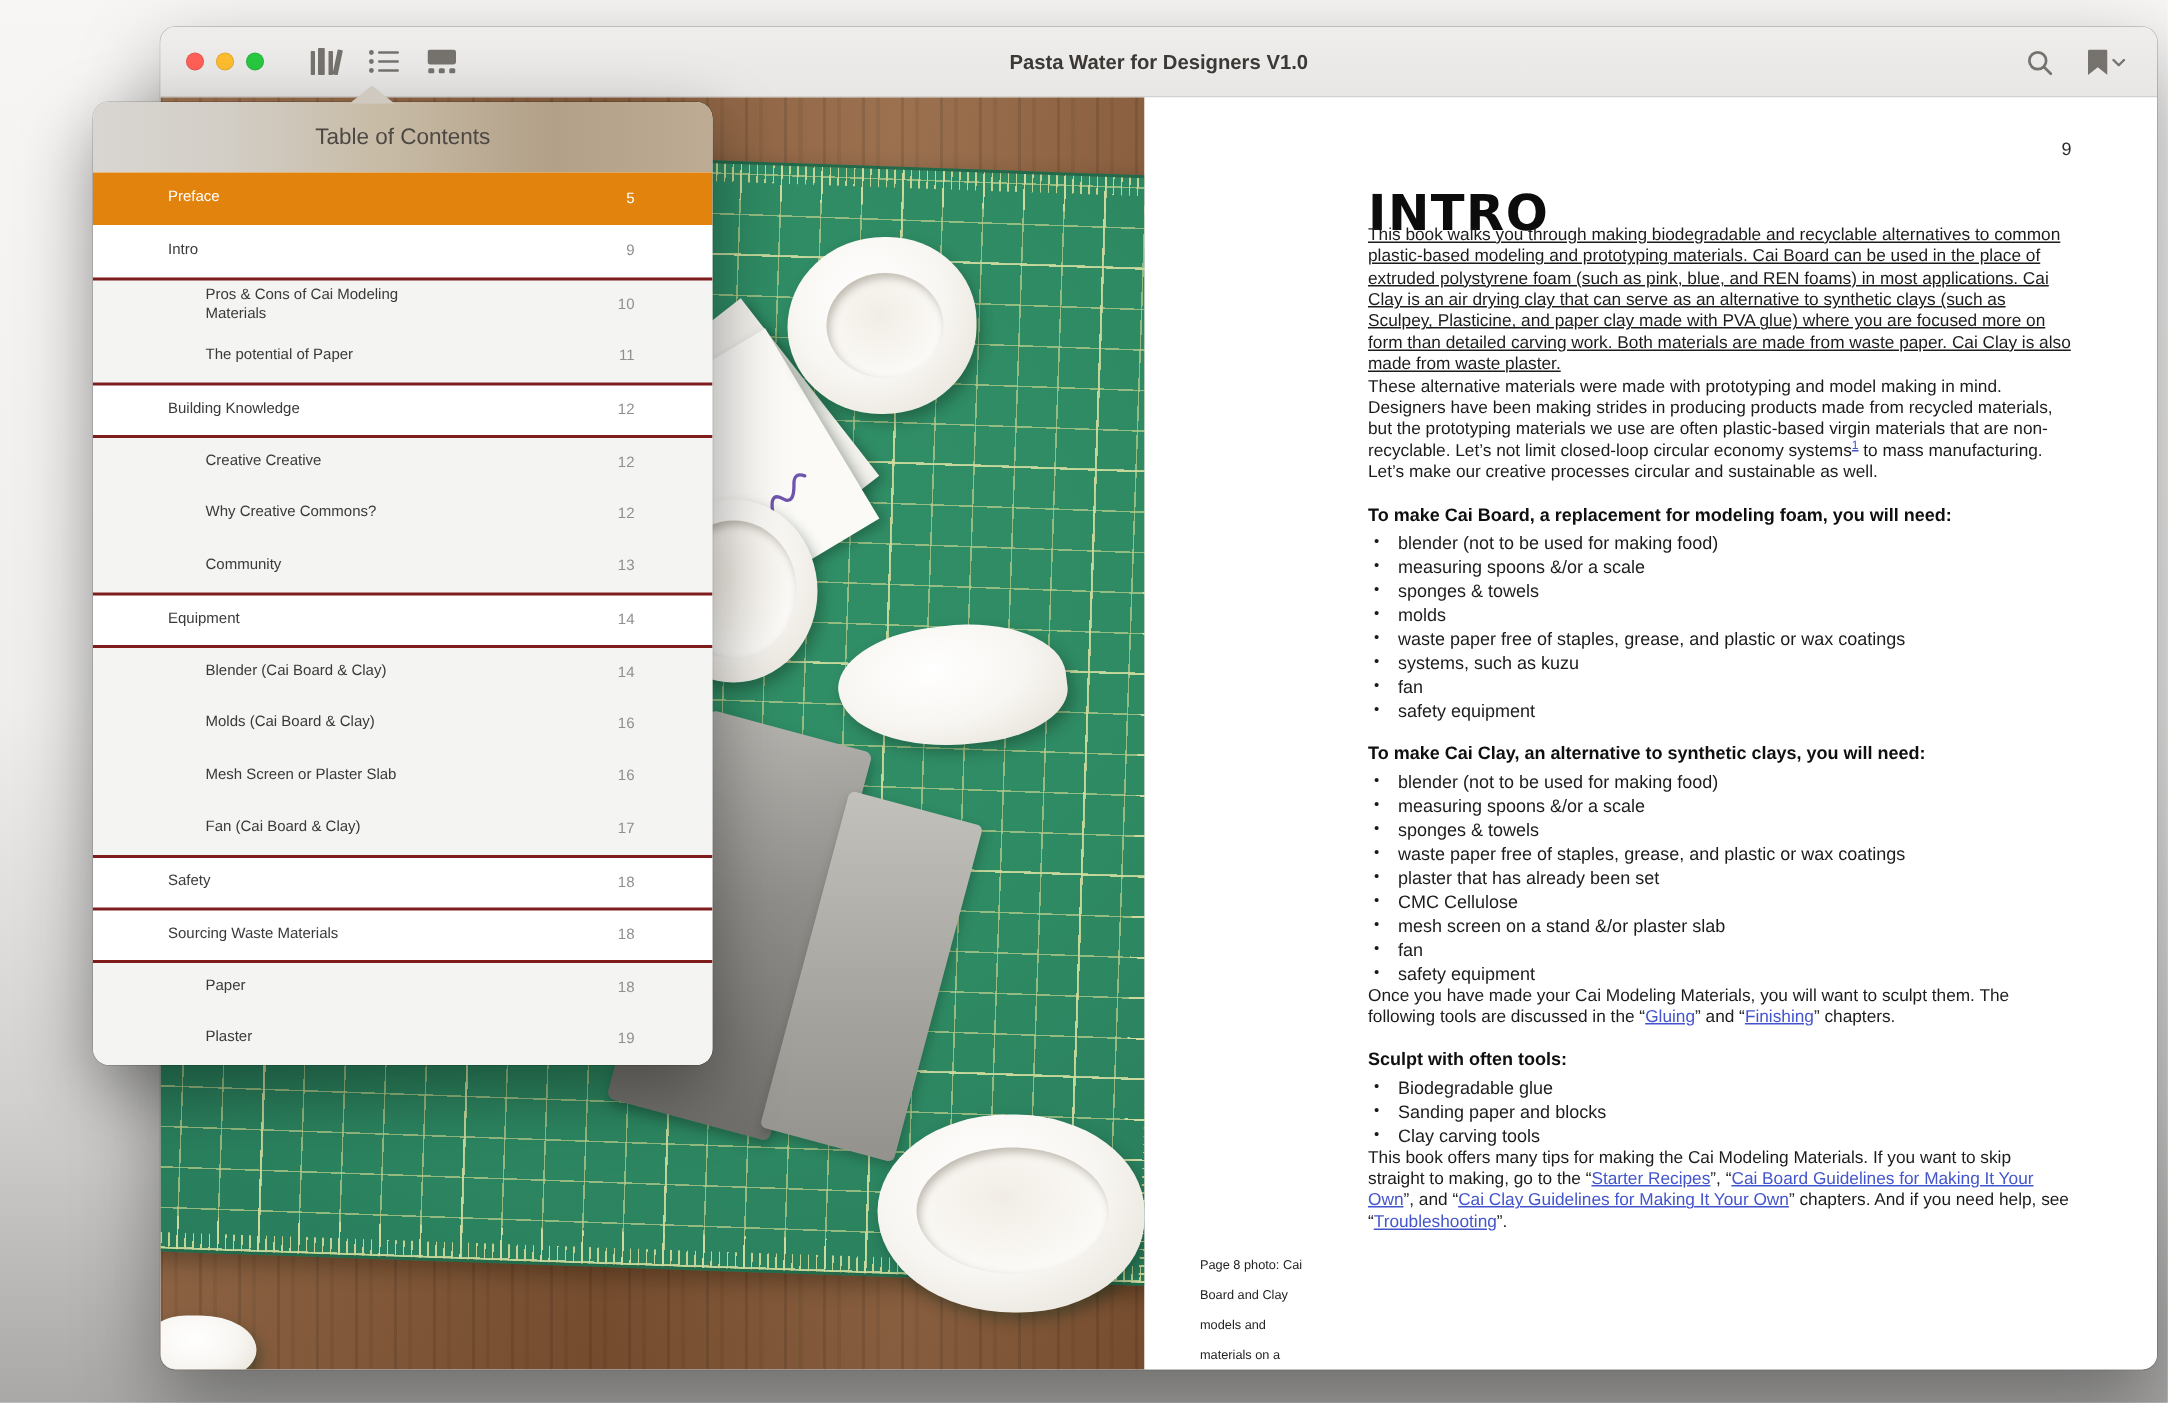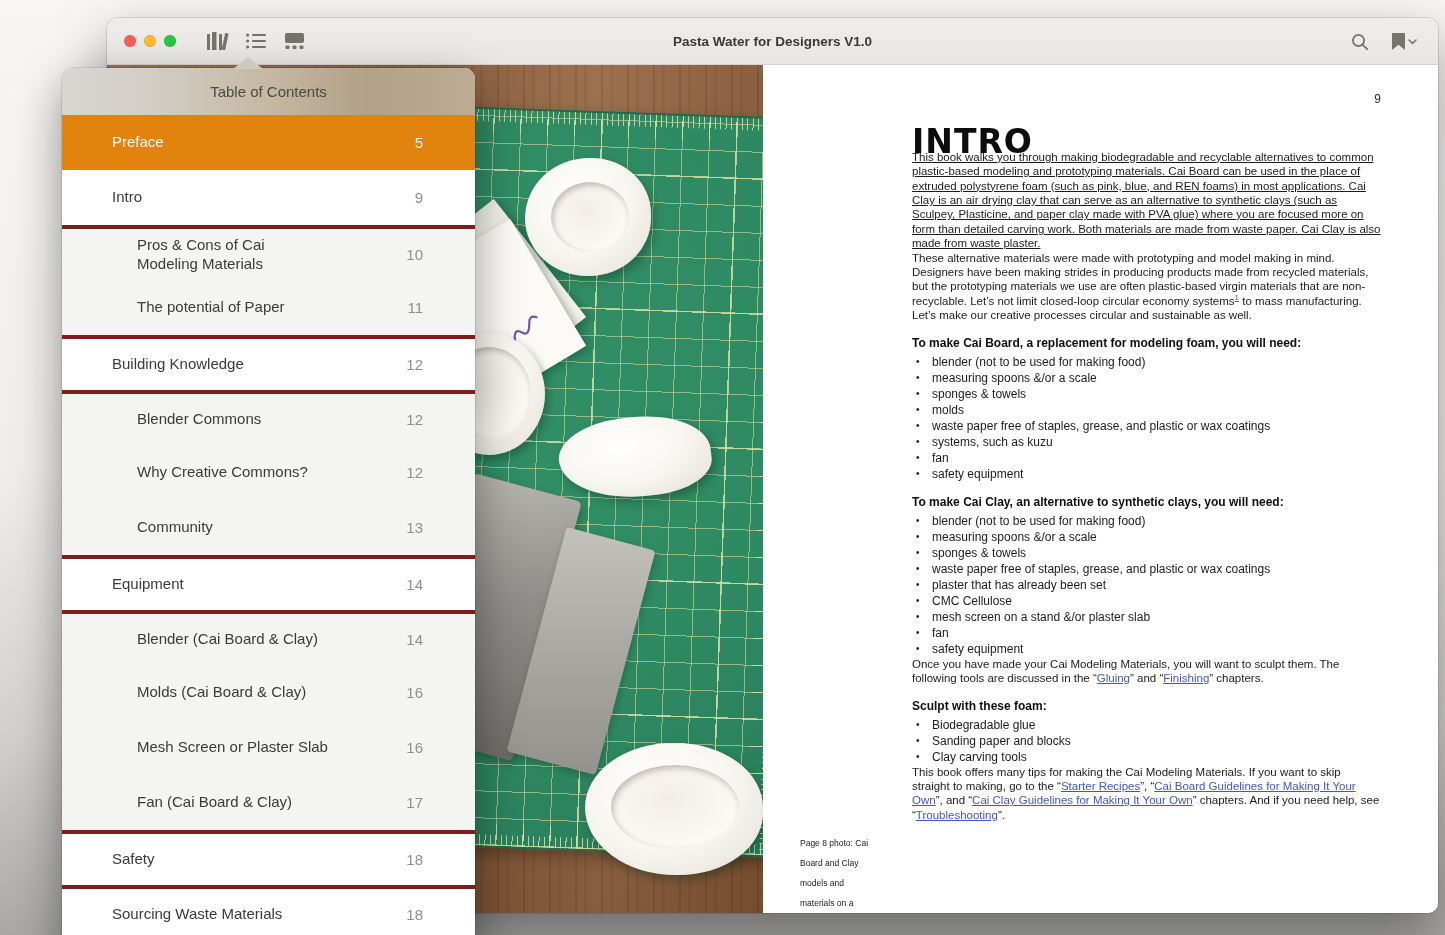--- a/index.html
+++ b/index.html
@@ -111,24 +111,24 @@
   
   .toc-pop { position:absolute; left:22px; top:68px; width:453px; z-index:50; }
   .toc-arrow { position:absolute; top:-11px; left:211px; width:0; height:0;
     border-left:15px solid transparent; border-right:15px solid transparent;
     border-bottom:12px solid #d0c9bf; }
   .toc-inner { border-radius:11px; overflow:hidden; background:#fff;
     box-shadow:0 18px 48px rgba(0,0,0,.40), 0 0 0 .5px rgba(0,0,0,.18);margin-left:40px; }
   .toc-header { height:47px; display:flex; align-items:center; justify-content:center;
     font-size:15px; color:#4d4843;
     background:linear-gradient(90deg,#d9d6d2 0%,#d2cdc5 22%,#c7baa4 48%,#b2a088 74%,#bdac93 100%); }
-  .toc-row { height:55px; display:flex; align-items:center; justify-content:space-between;
-    padding:0 52px 0 50px; background:#fff; font-size:15px; cursor:default; }
+  .toc-row { height:35px; display:flex; align-items:center; justify-content:space-between;
+    padding:0 52px 0 50px; background:#fff; font-size:10px; cursor:default; }
   .toc-row.lvl1 { padding-left:75px; background:#f4f4f3; }
-  .toc-row.sep { border-top:4px solid #7f1d1d; }
+  .toc-row.sep { border-top:2px solid #7f1d1d; }
   .toc-label { color:#3a3a3a; line-height:1.25; }
   .toc-row.wrap .toc-label { max-width:170px; }
   .toc-num { color:#8f8f8f; }
   .toc-row.selected { background:#e2830e; }
   .toc-row.selected .toc-label, .toc-row.selected .toc-num { color:#fff; }
 
   .icon-fill { fill:#76736f; } .icon-stroke { stroke:#76736f; fill:none; }
 </style>
 </head>
 <body>
@@ -249,21 +249,21 @@
             <li>measuring spoons &amp;/or a scale</li>
             <li>sponges &amp; towels</li>
             <li>waste paper free of staples, grease, and plastic or wax coatings</li>
             <li>plaster that has already been set</li>
             <li>CMC Cellulose</li>
             <li>mesh screen on a stand &amp;/or plaster slab</li>
             <li>fan</li>
             <li>safety equipment</li>
           </ul>
         <p class="para p3"><span>Once you have made your Cai Modeling Materials, you will want to sculpt them.  The following tools are discussed in the “</span><a class="link">Gluing</a><span>” and “</span><a class="link">Finishing</a><span>” chapters.</span></p>
-        <div class="need-h">Sculpt with these foam:</div>
+        <div class="need-h">Sculpt with often tools:</div>
         <ul class="blist">
             <li>Biodegradable glue</li>
             <li>Sanding paper and blocks</li>
             <li>Clay carving tools</li>
           </ul>
         <p class="para p4"><span>This book offers many tips for making the Cai Modeling Materials. If you want to skip straight to making, go to the “</span><a class="link">Starter Recipes</a><span>”, “</span><a class="link">Cai Board Guidelines for Making It Your Own</a><span>”, and “</span><a class="link">Cai Clay Guidelines for Making It Your Own</a><span>” chapters. And if you need help, see “</span><a class="link">Troubleshooting</a><span>”.</span></p>
       </div>
       <div class="caption">Page 8 photo: Cai Board and Clay models and materials on a cutting mat with sketches, a pen and pencil, a saw, and sandpaper</div>
     </div>
   </div>
@@ -288,21 +288,21 @@
         </div>
         <div class="toc-row lvl1">
           <span class="toc-label">The potential of Paper</span>
           <span class="toc-num">11</span>
         </div>
         <div class="toc-row lvl0 sep">
           <span class="toc-label">Building Knowledge</span>
           <span class="toc-num">12</span>
         </div>
         <div class="toc-row lvl1 sep">
-          <span class="toc-label">Blender Commons</span>
+          <span class="toc-label">Creative Creative</span>
           <span class="toc-num">12</span>
         </div>
         <div class="toc-row lvl1">
           <span class="toc-label">Why Creative Commons?</span>
           <span class="toc-num">12</span>
         </div>
         <div class="toc-row lvl1">
           <span class="toc-label">Community</span>
           <span class="toc-num">13</span>
         </div>

